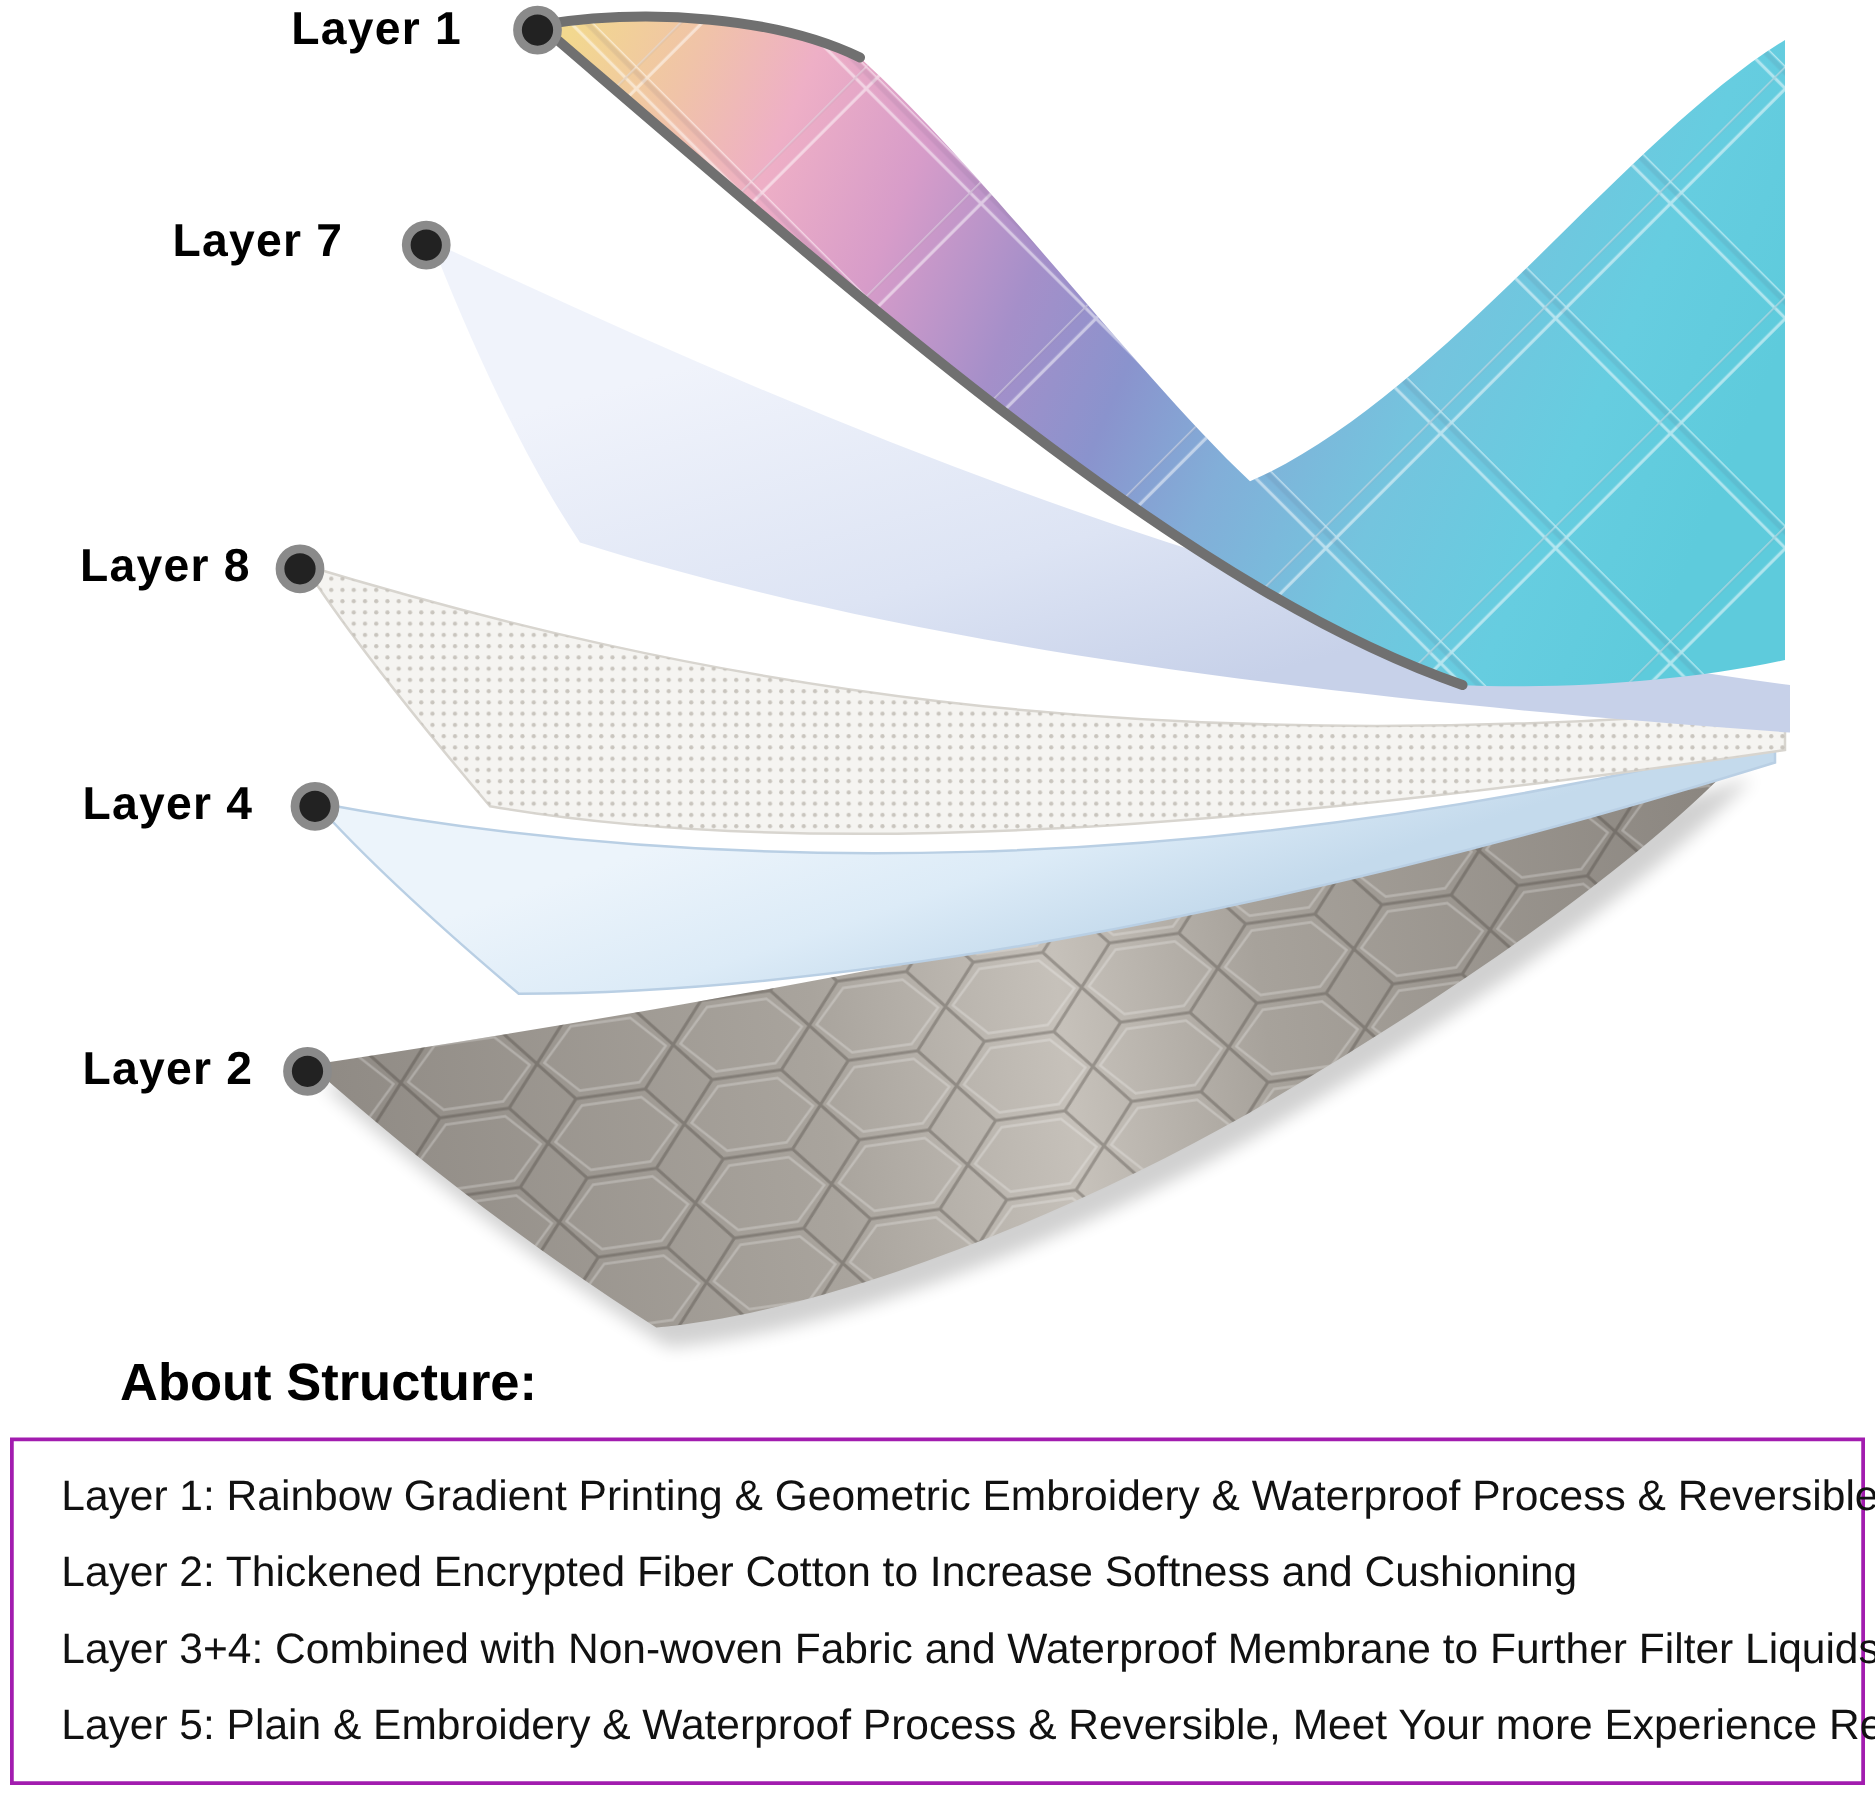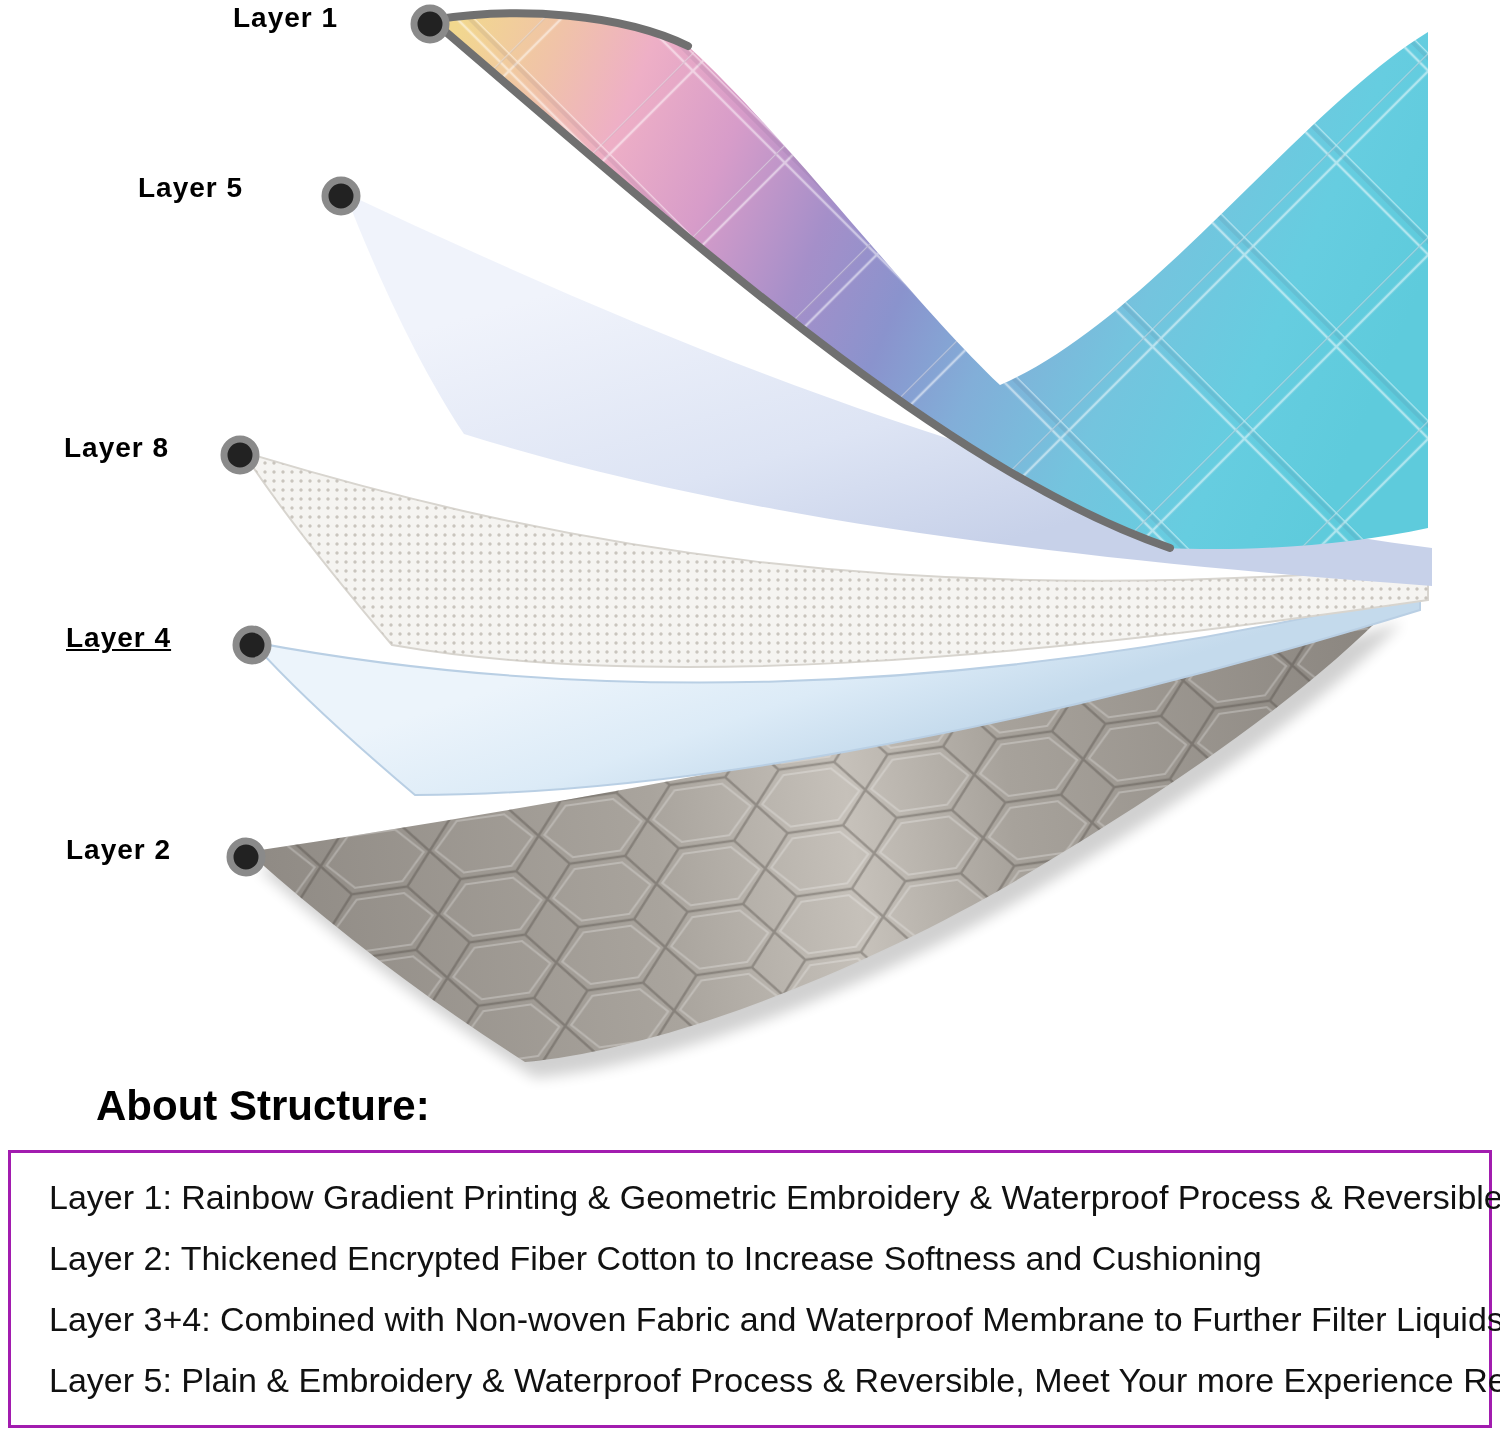--- a/index.html
+++ b/index.html
@@ -15,21 +15,21 @@
     overflow: hidden;
   }
   .diagram-svg {
     position: absolute;
     inset: 0;
     width: 1500px;
     height: 1445px;
   }
   .layer-label {
     position: absolute;
-    font-size: 28px;
+    font-size: 37px;
     font-weight: bold;
     color: #000000;
     letter-spacing: 1px;
     white-space: nowrap;
   }
   .about-heading {
     position: absolute;
     left: 52px;
     top: 1082px;
     font-size: 42px;
@@ -124,23 +124,23 @@
     <path fill="none" stroke="#707070" stroke-width="8" stroke-linecap="round" d="M688 46 C622 14, 520 6, 432 20 C700 250, 950 472, 1170 548"></path>
 
     <circle cx="430" cy="24" r="16" fill="#222222" stroke="#8a8a8a" stroke-width="7"></circle>
     <circle cx="341" cy="196" r="16" fill="#222222" stroke="#8a8a8a" stroke-width="7"></circle>
     <circle cx="240" cy="455" r="16" fill="#222222" stroke="#8a8a8a" stroke-width="7"></circle>
     <circle cx="252" cy="645" r="16" fill="#222222" stroke="#8a8a8a" stroke-width="7"></circle>
     <circle cx="246" cy="857" r="16" fill="#222222" stroke="#8a8a8a" stroke-width="7"></circle>
   </svg>
 
   <div class="layer-label" style="left:233px; top:2px;">Layer 1</div>
-  <div class="layer-label" style="left:138px; top:172px;">Layer 5</div>
+  <div class="layer-label" style="left:138px; top:172px;">Layer 7</div>
   <div class="layer-label" style="left:64px;  top:432px;">Layer 8</div>
-  <div class="layer-label" style="left:66px;  top:622px;text-decoration:underline;">Layer 4</div>
+  <div class="layer-label" style="left:66px;  top:622px;">Layer 4</div>
   <div class="layer-label" style="left:66px;  top:834px;">Layer 2</div>
 
   <div class="about-heading">About Structure:</div>
 
   <div class="about-box">
     <div class="about-line">Layer 1: Rainbow Gradient Printing &amp; Geometric Embroidery &amp; Waterproof Process &amp; Reversible</div>
     <div class="about-line">Layer 2: Thickened Encrypted Fiber Cotton to Increase Softness and Cushioning</div>
     <div class="about-line">Layer 3+4: Combined with Non-woven Fabric and Waterproof Membrane to Further Filter Liquids and Stains</div>
     <div class="about-line">Layer 5: Plain &amp; Embroidery &amp; Waterproof Process &amp; Reversible, Meet Your more Experience Requirements</div>
   </div>

